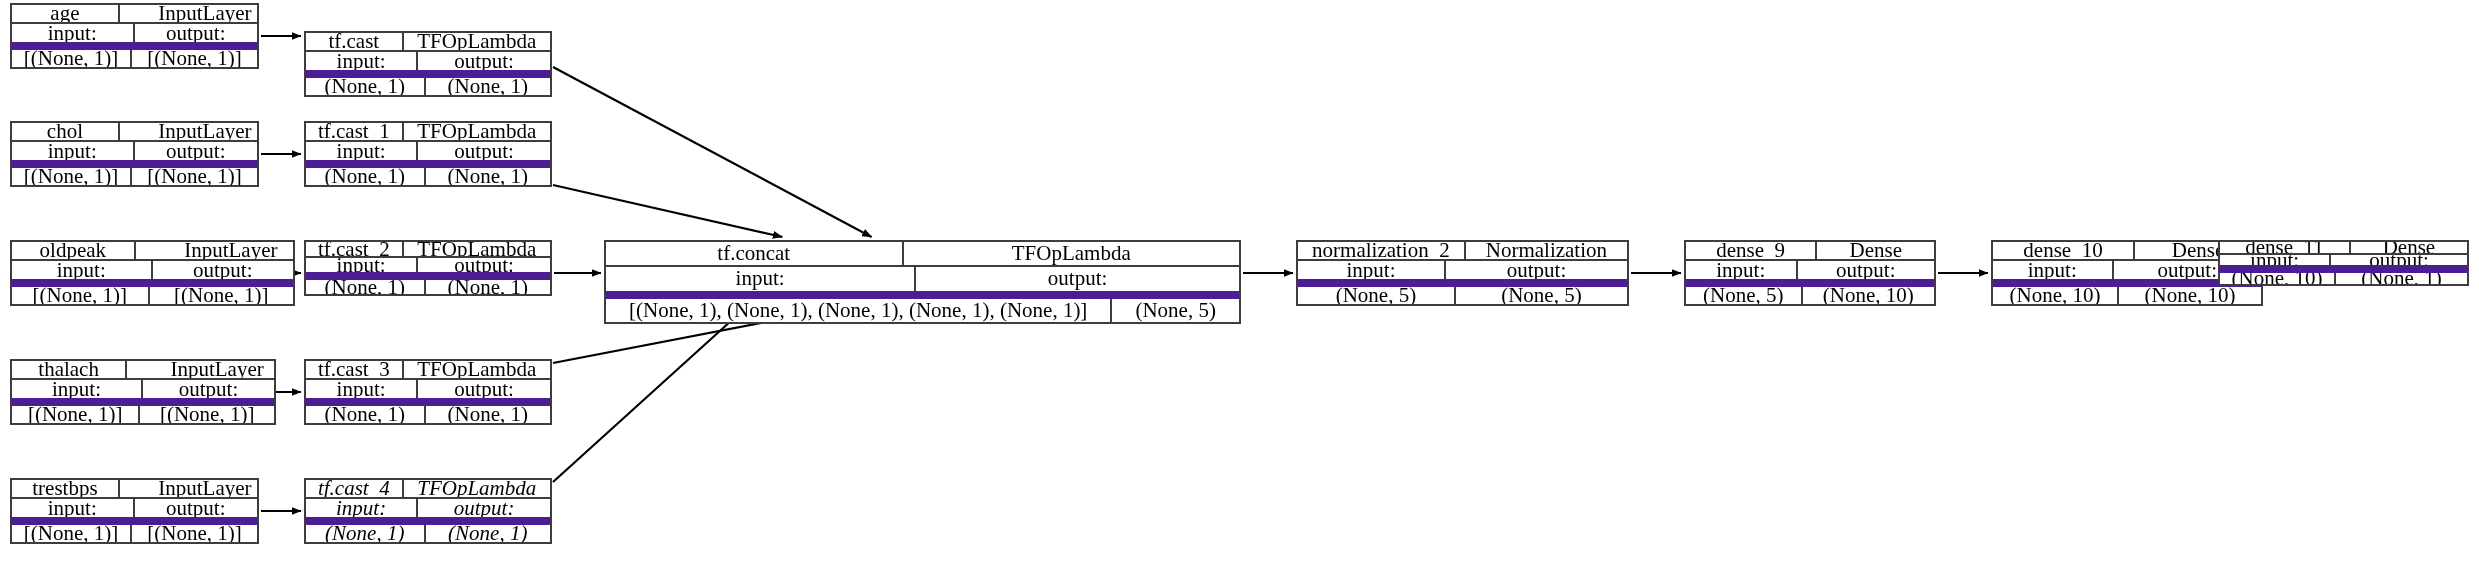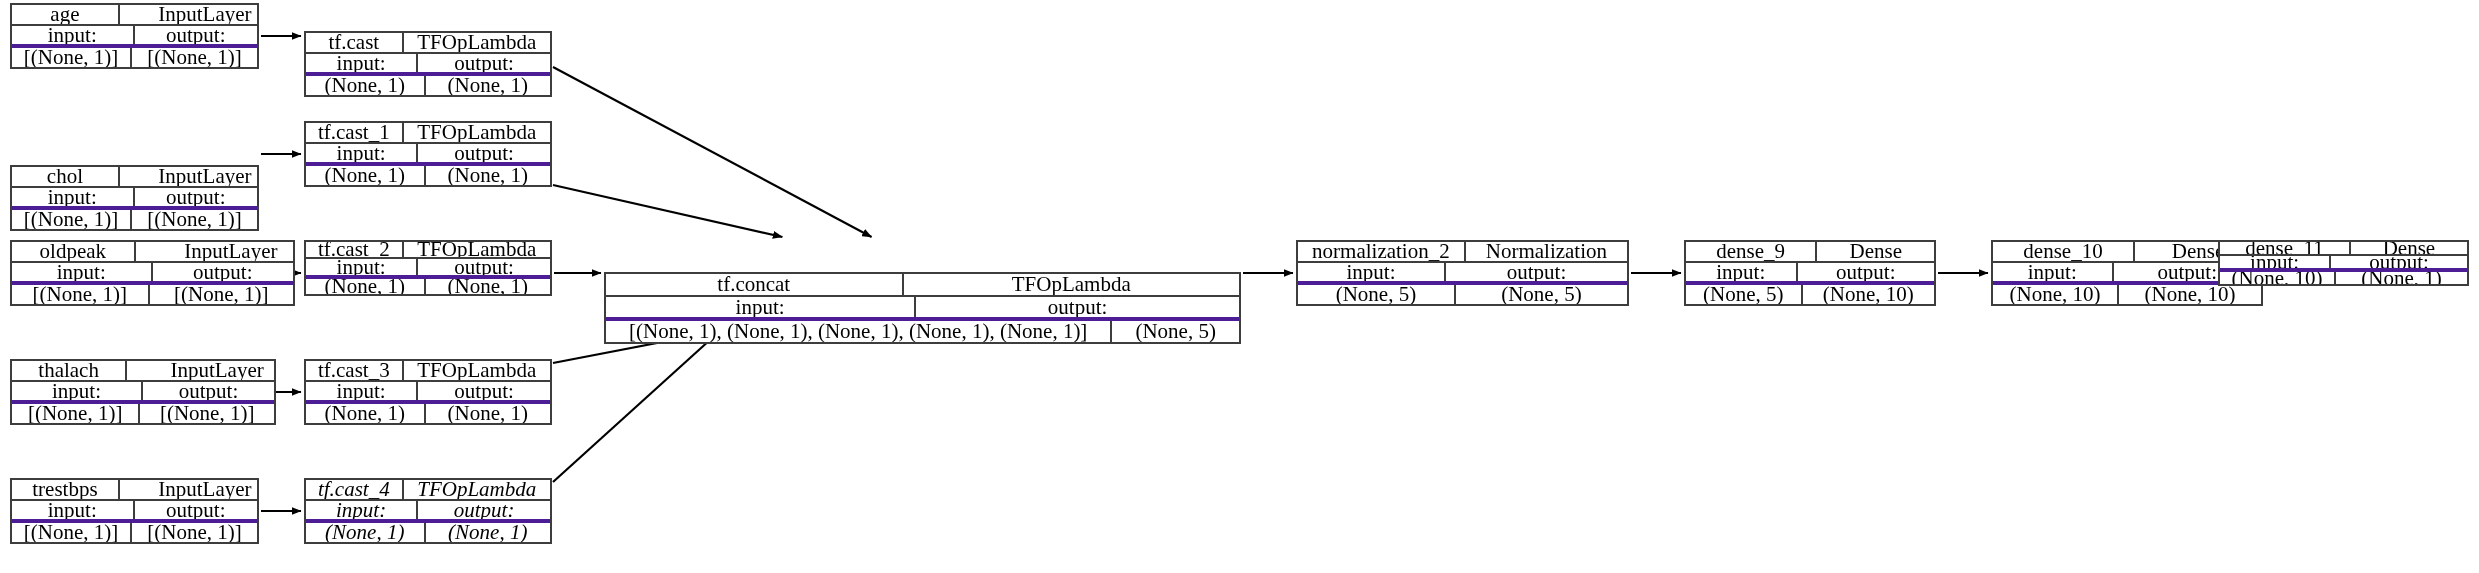--- a/index.html
+++ b/index.html
@@ -36,21 +36,21 @@
     flex-direction: column;
     z-index: 2;
   }
   .node .row {
     display: flex;
     flex-direction: row;
     flex: 1 1 0;
     min-height: 0;
   }
   .node .row.r-title { border-bottom: 2px solid #3d3d3d; }
-  .node .row.r-io    { border-bottom: 4px solid #4c1d95; }
+  .node .row.r-io    { border-bottom: 8px solid #4c1d95; }
   .node .cell {
     flex: 1 1 0;
     display: flex;
     align-items: center;
     justify-content: center;
     text-align: center;
     white-space: nowrap;
     font-size: 21px;
     line-height: 1;
     padding: 0 4px;
@@ -130,21 +130,21 @@
         </div>
         <div class="row r-io">
           <div class="cell sep">input:</div>
           <div class="cell">output:</div>
         </div>
         <div class="row r-shape">
           <div class="cell sep">[(None, 1)]</div>
           <div class="cell">[(None, 1)]</div>
         </div>
       </div>
-      <div class="node n-input" style="left: 10px; top: 121px; width: 249px; height: 66px; margin-top: 44px;">
+      <div class="node n-input" style="left: 10px; top: 121px; width: 249px; height: 66px;">
         <div class="row r-title">
           <div class="cell sep">chol</div>
           <div class="cell">InputLayer</div>
         </div>
         <div class="row r-io">
           <div class="cell sep">input:</div>
           <div class="cell">output:</div>
         </div>
         <div class="row r-shape">
           <div class="cell sep">[(None, 1)]</div>
@@ -256,21 +256,21 @@
         </div>
         <div class="row r-io">
           <div class="cell sep">input:</div>
           <div class="cell">output:</div>
         </div>
         <div class="row r-shape">
           <div class="cell sep">(None, 1)</div>
           <div class="cell">(None, 1)</div>
         </div>
       </div>
-      <div class="node n-concat" style="left: 604px; top: 240px; width: 637px; height: 72px; margin-top: 32px;">
+      <div class="node n-concat" style="left: 604px; top: 240px; width: 637px; height: 84px;">
         <div class="row r-title">
           <div class="cell sep">tf.concat</div>
           <div class="cell">TFOpLambda</div>
         </div>
         <div class="row r-io">
           <div class="cell sep">input:</div>
           <div class="cell">output:</div>
         </div>
         <div class="row r-shape">
           <div class="cell sep">[(None, 1), (None, 1), (None, 1), (None, 1), (None, 1)]</div>

